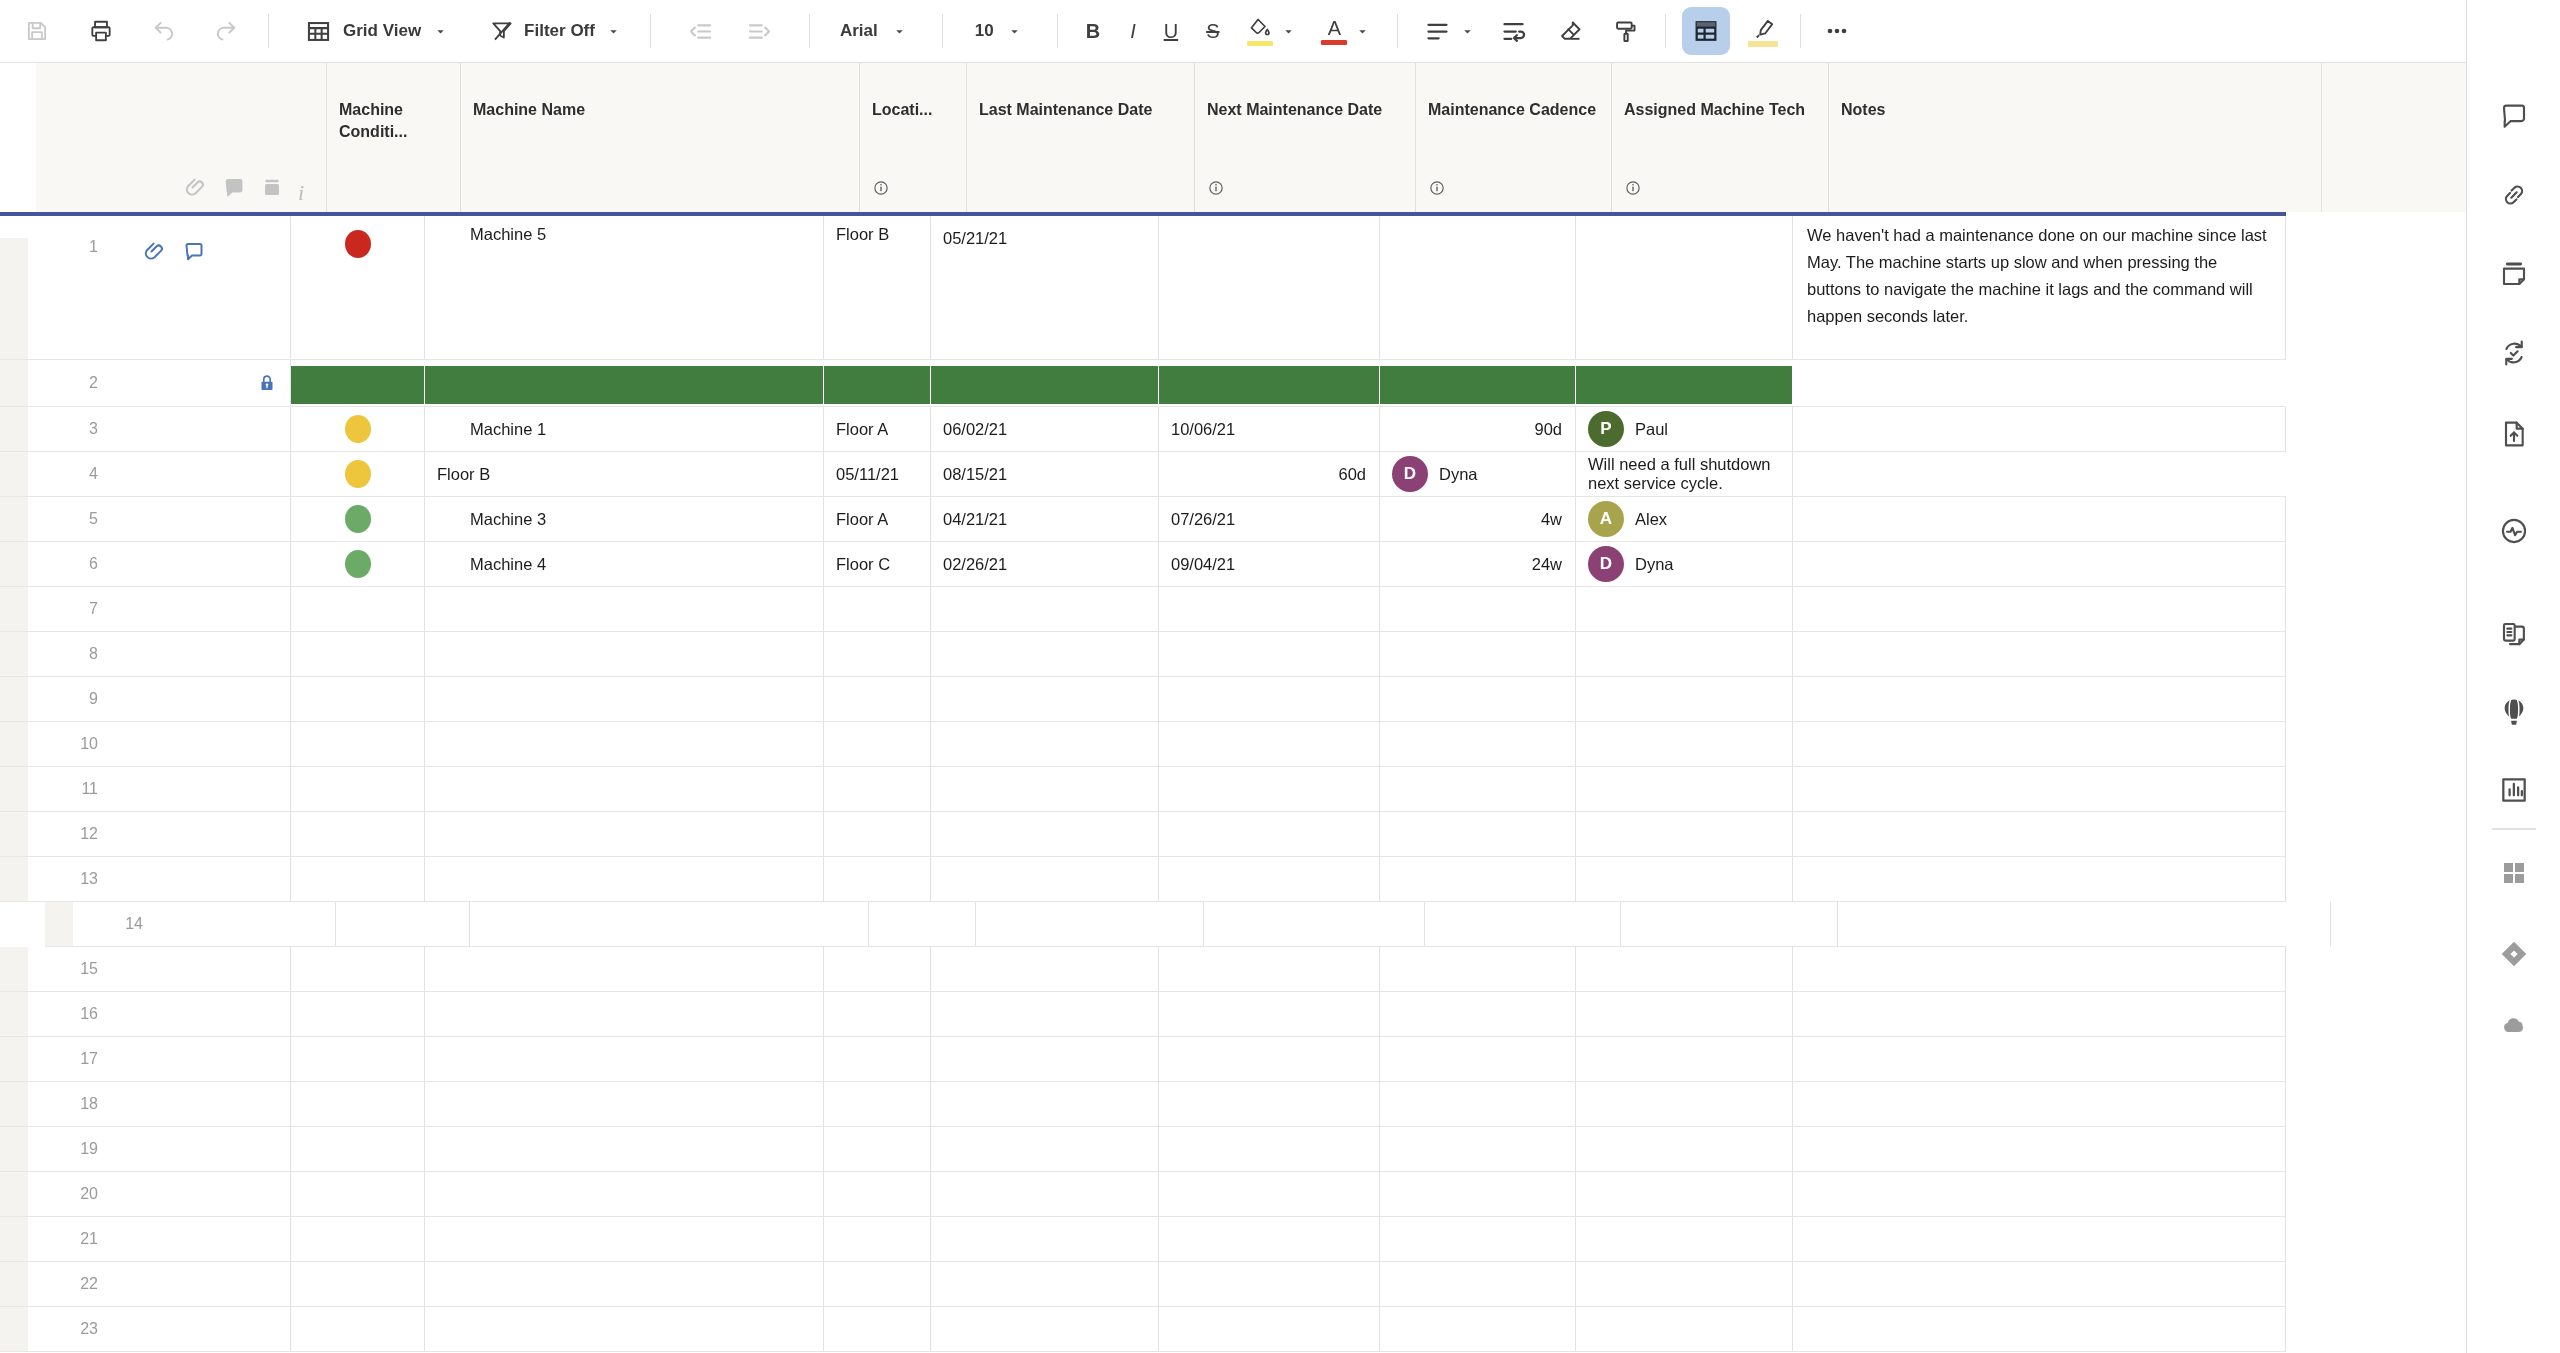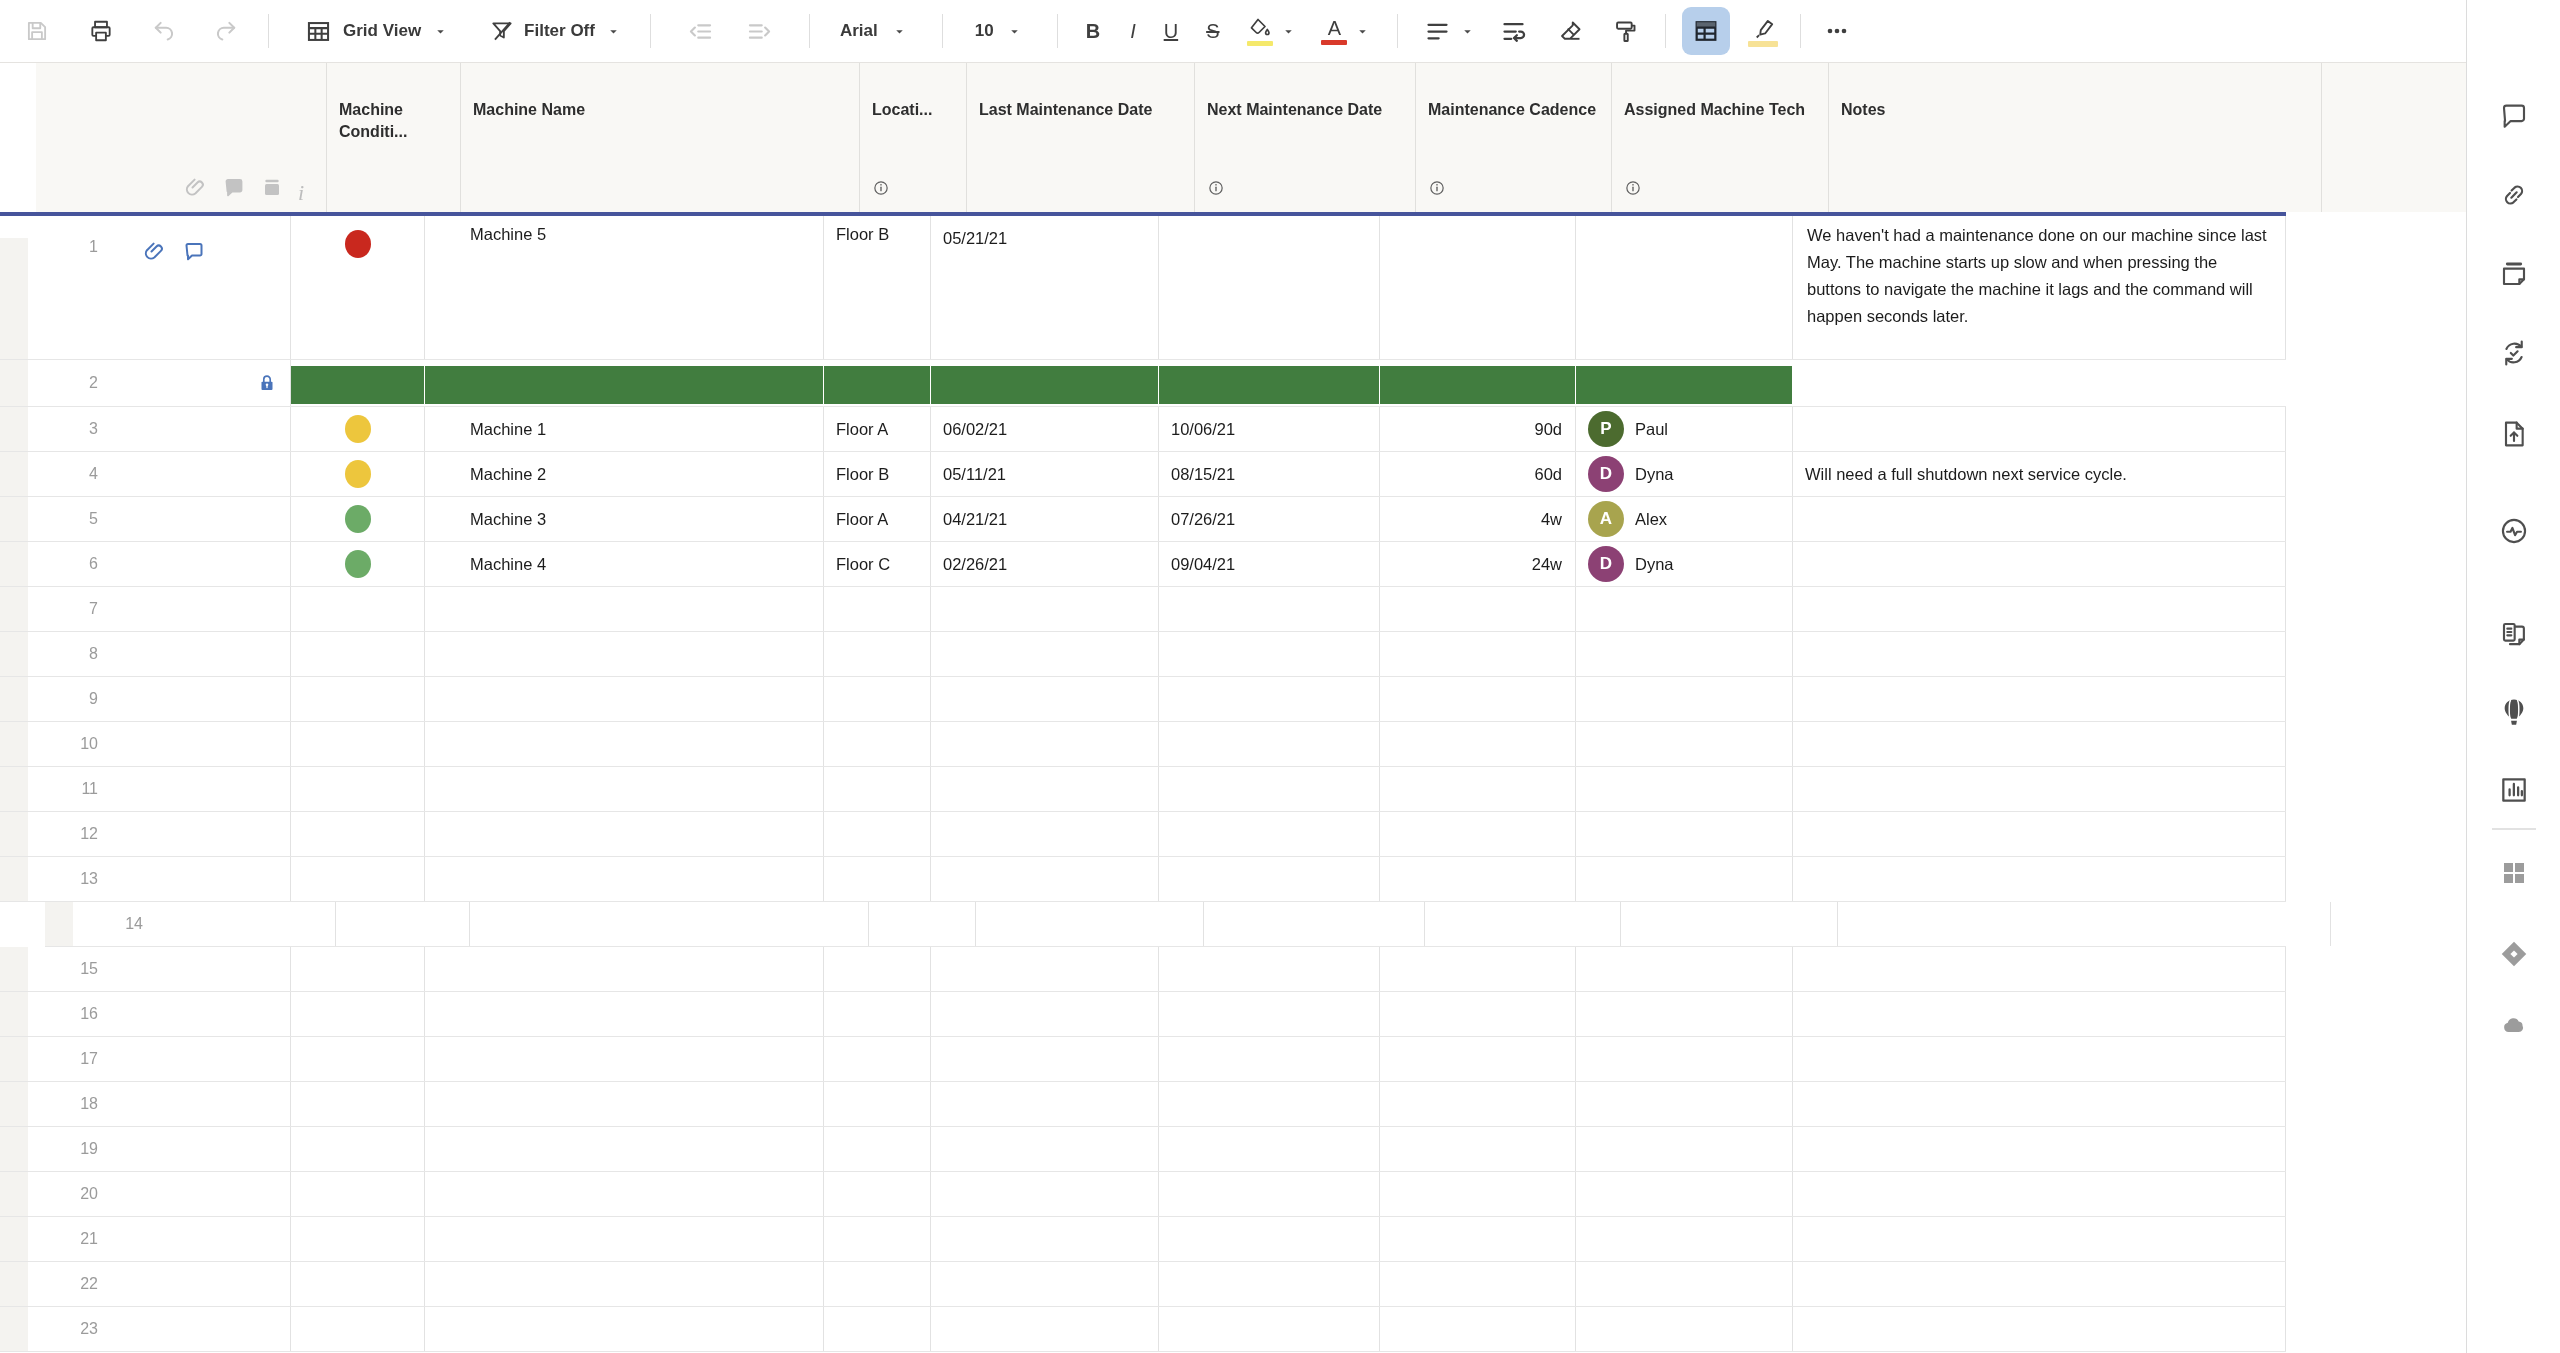--- a/index.html
+++ b/index.html
@@ -403,23 +403,20 @@
           <div class="c"></div>
         </div>
         <div class="row" style="grid-template-columns: 291px 134px 399px 107px 228px 221px 196px 217px 493px; height: 45px;">
           <div class="c numcell">
             <div class="gutter"></div>
             <span class="rownum">4</span>
           </div>
           <div class="c">
             <span class="ball" style="background: rgb(237, 198, 61);"></span>
           </div>
-          <div class="c namepad">
-            <span>Machine 2</span>
-          </div>
           <div class="c pad12">
             <span>Floor B</span>
           </div>
           <div class="c pad12">
             <span>05/11/21</span>
           </div>
           <div class="c pad12">
             <span>08/15/21</span>
           </div>
           <div class="c padr12">

